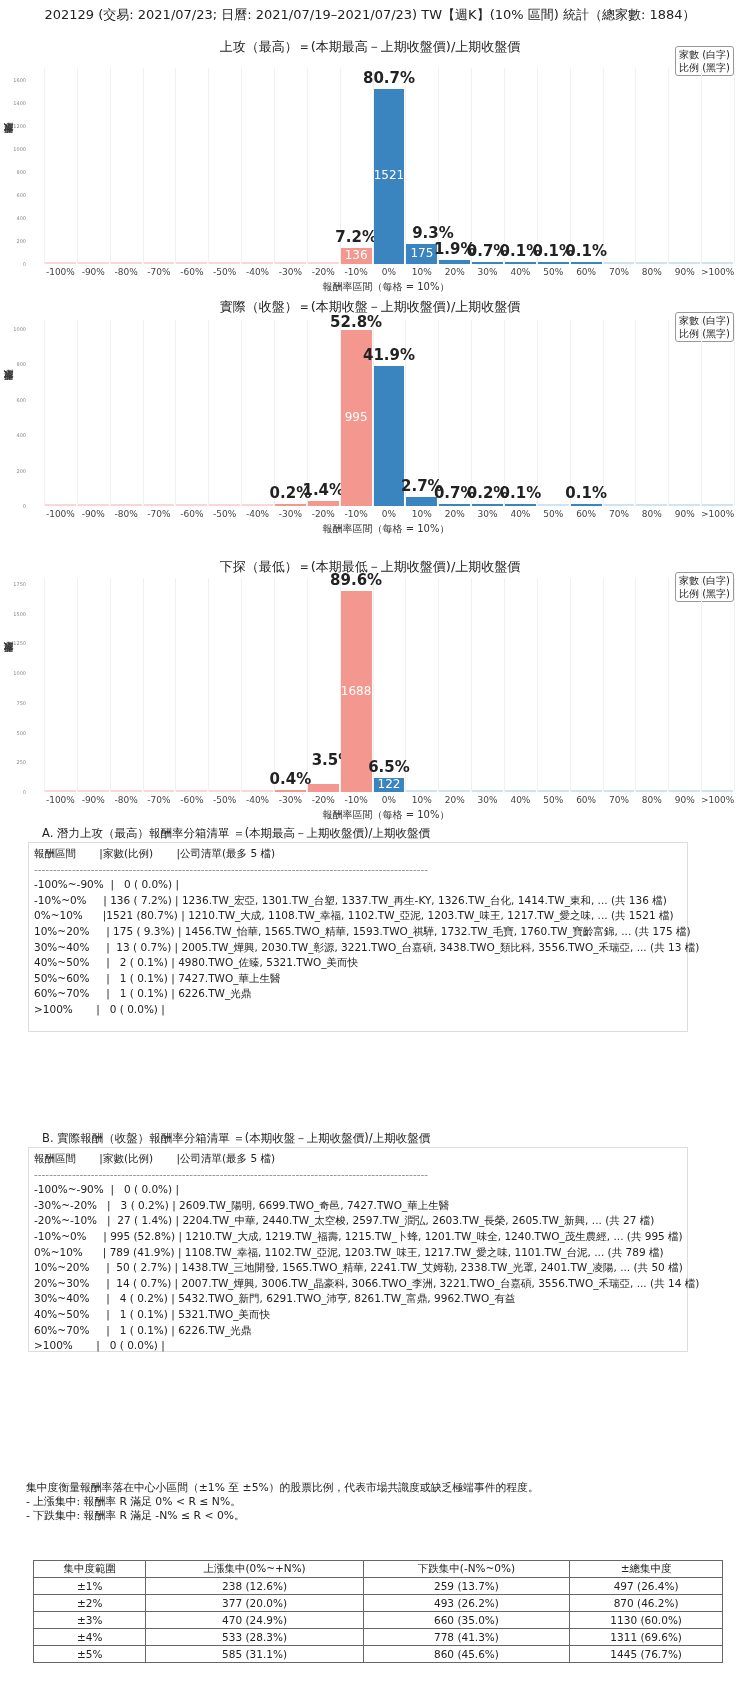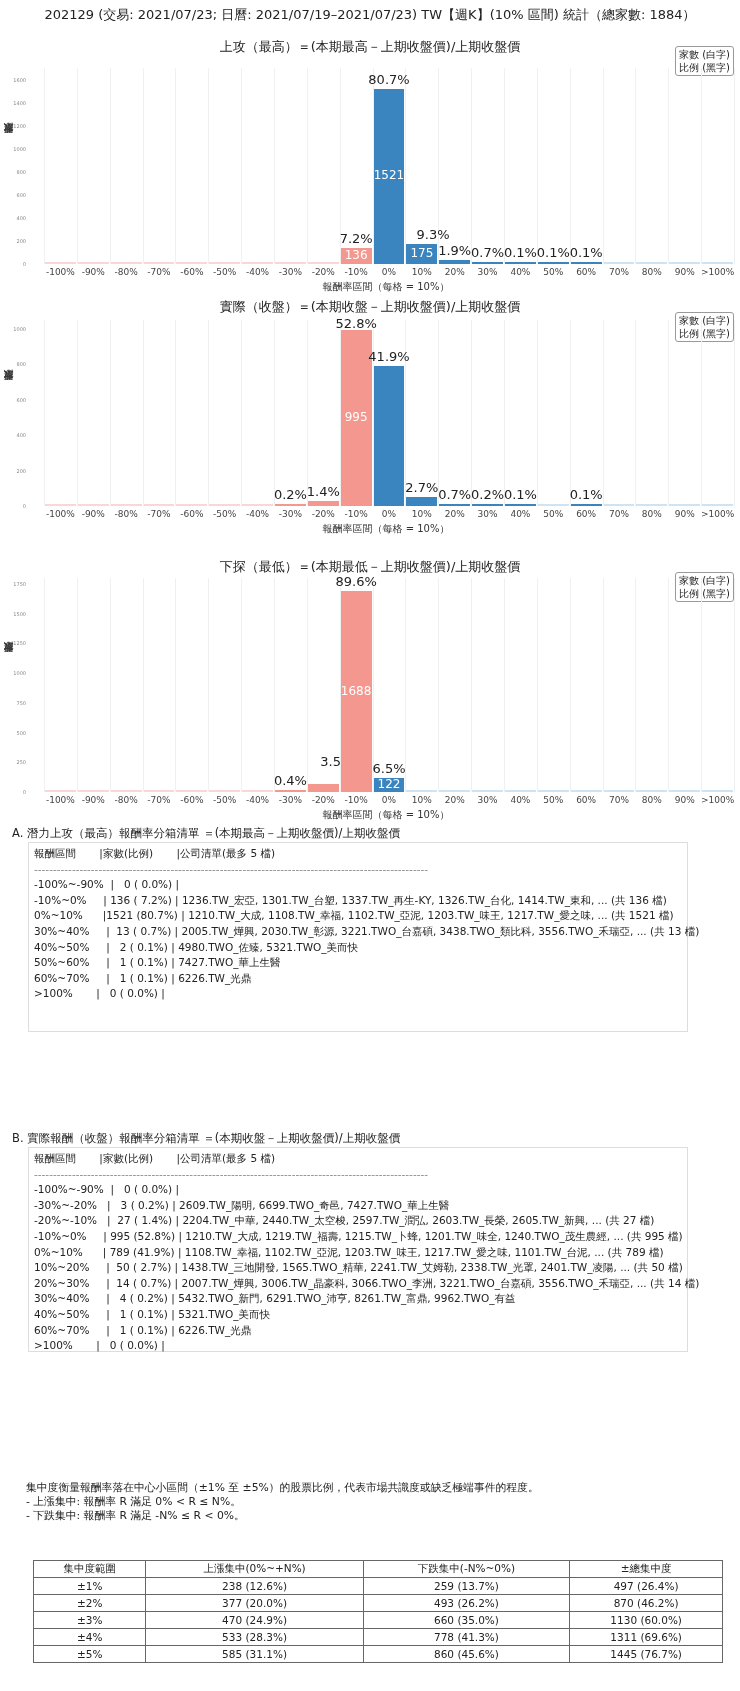--- a/index.html
+++ b/index.html
@@ -29,41 +29,41 @@
     position: absolute; bottom: 0;
   }
   .bar.neg { background: #f4978e; }
   .bar.pos { background: #3a85bf; }
   .bar.zero-neg { background: #f8d7d4; height: 2px !important; }
   .bar.zero-pos { background: #cfe3f2; height: 2px !important; }
   .count-label {
     position: absolute; width: 100%; text-align: center; color: #ffffff; font-size: 12px;
   }
   .pct-label {
-    position: absolute; width: 60px; text-align: center; font-size: 13px; color: #222;
+    position: absolute; width: 60px; text-align: center; font-size: 15px; color: #222; font-weight: bold;
   }
   .xtick {
     position: absolute; font-size: 9px; color: #444; text-align: center; width: 34px;
   }
   .ytick {
     position: absolute; font-size: 5px; color: #888; text-align: right; width: 26px; left: 0;
   }
   .ylabel {
     position: absolute; left: 2px; font-size: 10px; color: #333;
     writing-mode: vertical-rl; transform: rotate(180deg);
   }
   .xlabel {
     position: absolute; left: 16px; width: 740px; text-align: center; font-size: 10px; color: #333;
   }
   .legend {
     position: absolute; right: 6px; border: 1px solid #999; border-radius: 3px;
     font-size: 10px; line-height: 13px; padding: 1px 3px; background: #fff; color: #222;
   }
   .section-title {
-    position: absolute; left: 12px; font-size: 11.5px; color: #222;
+    position: absolute; left: 42px; font-size: 11.5px; color: #222;
   }
   .textbox {
     position: absolute; left: 28px; width: 660px; border: 1px solid #ddd;
     padding: 3px 5px; font-size: 10.5px; line-height: 15.6px; color: #222;
   }
   .textbox .row { white-space: pre; }
   .note {
     position: absolute; left: 26px; font-size: 10.8px; line-height: 14px; color: #222;
   }
   table.conc {
@@ -366,20 +366,21 @@
   </div>
 
 <div class="section-title" style="top:826px;">A. 潛力上攻（最高）報酬率分箱清單 ＝(本期最高－上期收盤價)/上期收盤價</div>
 <div class="textbox" style="top:842px; height:190px;">
   <div class="row">報酬區間       |家數(比例)       |公司清單(最多 5 檔)</div>
   <div class="row" style="overflow:hidden; color:#888;">--------------------------------------------------------------------------------------------------------</div>
   <div id="section-a-rows">
       <div class="row">-100%~-90%  |   0 ( 0.0%) |</div>
       <div class="row">-10%~0%     | 136 ( 7.2%) | 1236.TW_宏亞, 1301.TW_台塑, 1337.TW_再生-KY, 1326.TW_台化, 1414.TW_東和, ... (共 136 檔)</div>
       <div class="row">0%~10%      |1521 (80.7%) | 1210.TW_大成, 1108.TW_幸福, 1102.TW_亞泥, 1203.TW_味王, 1217.TW_愛之味, ... (共 1521 檔)</div>
+      <div class="row">10%~20%     | 175 ( 9.3%) | 1456.TW_怡華, 1565.TWO_精華, 1593.TWO_祺驊, 1732.TW_毛寶, 1760.TW_寶齡富錦, ... (共 175 檔)</div>
       <div class="row">30%~40%     |  13 ( 0.7%) | 2005.TW_燁興, 2030.TW_彰源, 3221.TWO_台嘉碩, 3438.TWO_類比科, 3556.TWO_禾瑞亞, ... (共 13 檔)</div>
       <div class="row">40%~50%     |   2 ( 0.1%) | 4980.TWO_佐臻, 5321.TWO_美而快</div>
       <div class="row">50%~60%     |   1 ( 0.1%) | 7427.TWO_華上生醫</div>
       <div class="row">60%~70%     |   1 ( 0.1%) | 6226.TW_光鼎</div>
       <div class="row">&gt;100%       |   0 ( 0.0%) |</div>
     </div>
 </div>
 
 <div class="section-title" style="top:1131px;">B. 實際報酬（收盤）報酬率分箱清單 ＝(本期收盤－上期收盤價)/上期收盤價</div>
 <div class="textbox" style="top:1147px; height:205px;">

